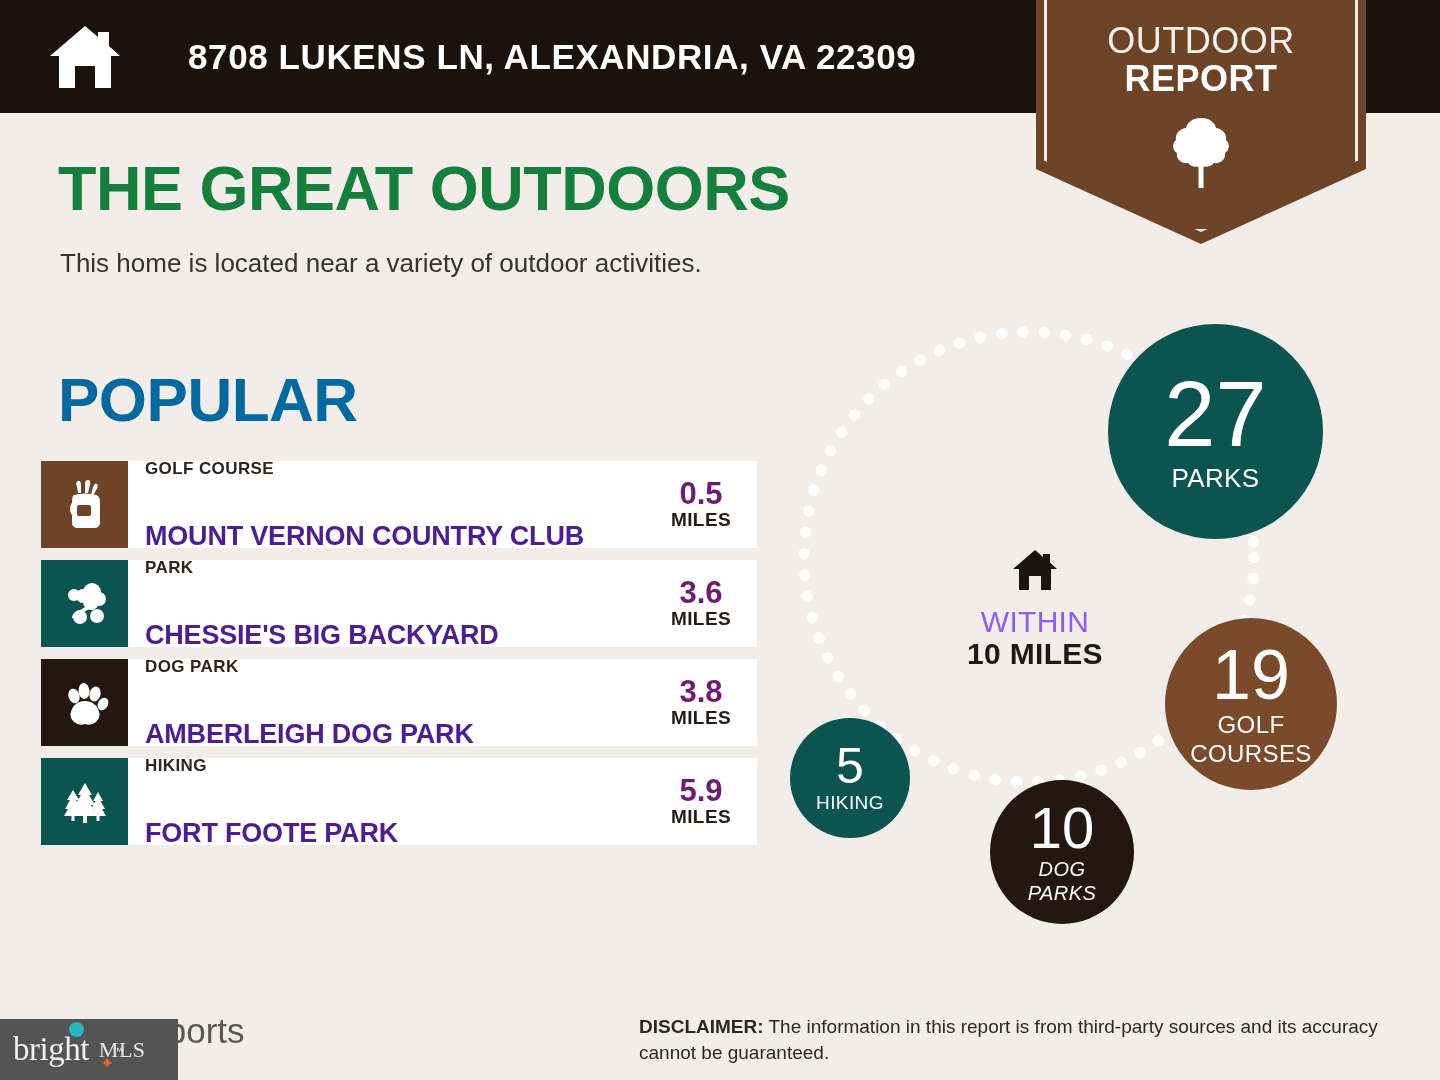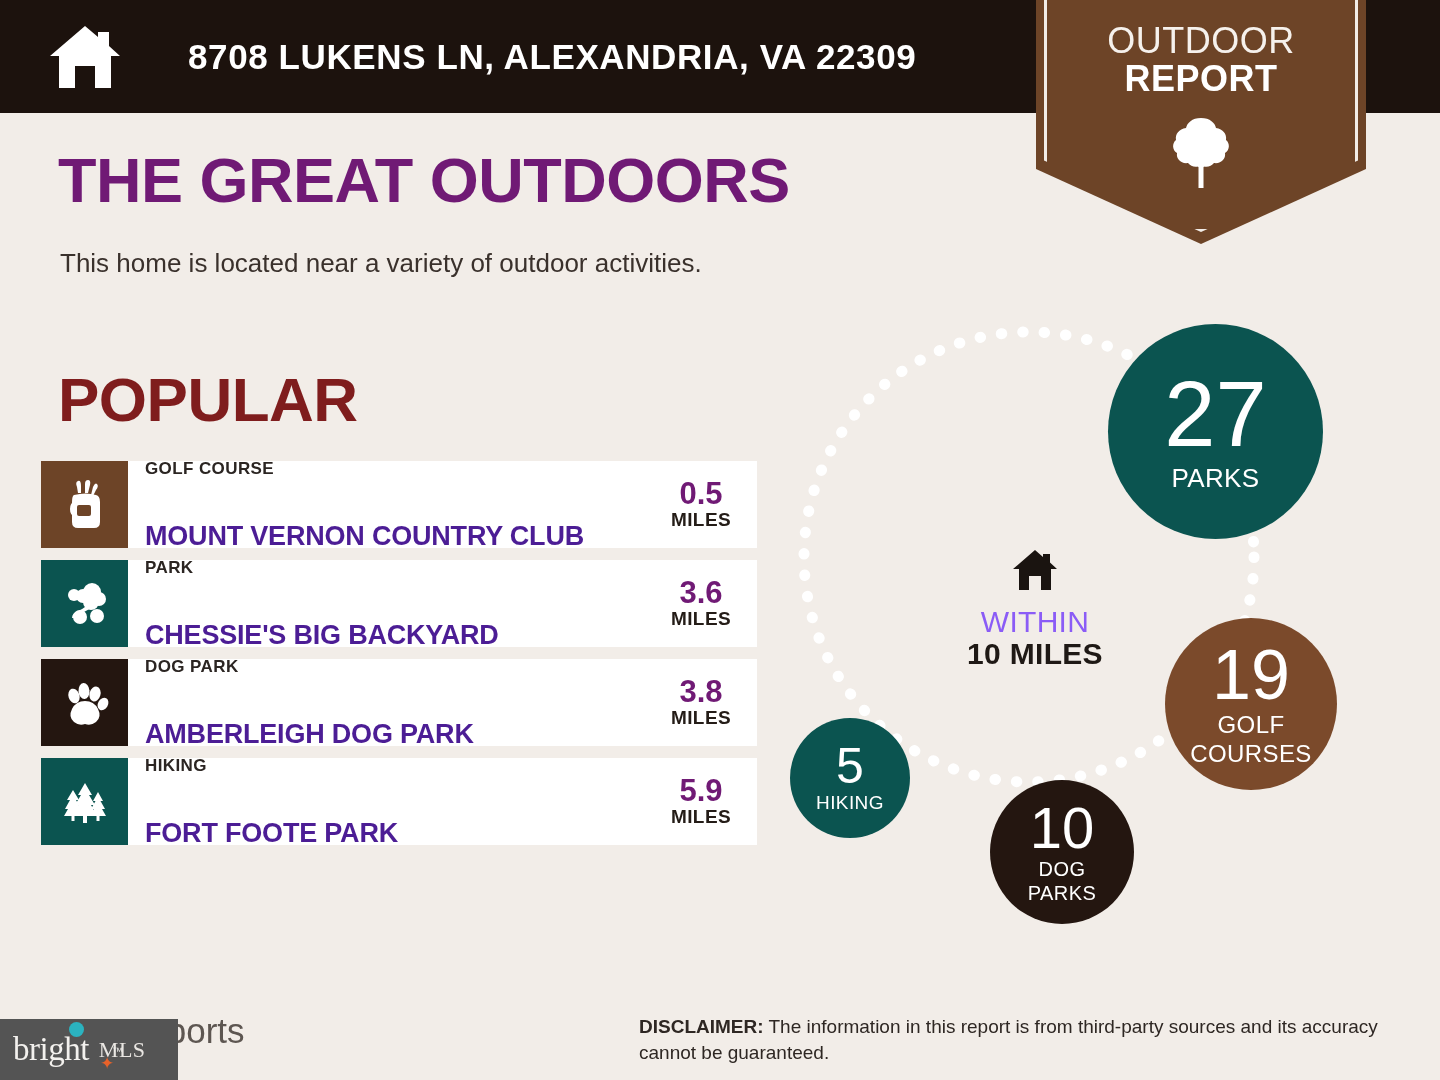--- a/index.html
+++ b/index.html
@@ -40,30 +40,30 @@
     letter-spacing: 0.5px; line-height: 1.05;
   }
   .badge-line2 {
     color: #ffffff; font-size: 36px; font-weight: 700; letter-spacing: 0.5px;
     line-height: 1.05;
   }
   .badge-tree { margin-top: 18px; width: 62px; height: 74px; }
 
   
   .title {
-    position: absolute; left: 58px; top: 144px;
-    font-size: 63px; font-weight: 700; color: #701a75; letter-spacing: -0.5px;
+    position: absolute; left: 58px; top: 152px;
+    font-size: 63px; font-weight: 700; color: #15803d; letter-spacing: -0.5px;
   }
   .subtitle {
     position: absolute; left: 60px; top: 248px;
     font-size: 26px; font-weight: 400; color: #3a312c;
   }
   .section-title {
     position: absolute; left: 58px; top: 364px;
-    font-size: 62px; font-weight: 700; color: #7f1d1d; letter-spacing: -0.5px;
+    font-size: 62px; font-weight: 700; color: #0369a1; letter-spacing: -0.5px;
   }
 
   
   .list { position: absolute; left: 41px; top: 461px; width: 716px; }
   .row { display: flex; height: 87px; margin-bottom: 12px; }
   .row-tile {
     width: 87px; height: 87px; flex: 0 0 87px;
     display: flex; align-items: center; justify-content: center;
   }
   .row-body {
@@ -101,21 +101,21 @@
   #bubble-parks { left: 368px; top: 24px; width: 215px; height: 215px; background: #0b5450; }
   #bubble-parks .bubble-num { font-size: 92px; }
   #bubble-parks .bubble-lab { font-size: 26px; margin-top: 6px; }
 
   #bubble-golf { left: 425px; top: 318px; width: 172px; height: 172px; background: #7b4a2b; }
   #bubble-golf .bubble-num { font-size: 70px; }
   #bubble-golf .bubble-lab { font-size: 24px; margin-top: 4px; }
 
   #bubble-dogparks { left: 250px; top: 480px; width: 144px; height: 144px; background: #241610; }
   #bubble-dogparks .bubble-num { font-size: 58px; }
-  #bubble-dogparks .bubble-lab { font-size: 20px; margin-top: 3px; }
+  #bubble-dogparks .bubble-lab { font-size: 20px; margin-top: 3px; font-style: italic; }
 
   #bubble-hiking { left: 50px; top: 418px; width: 120px; height: 120px; background: #0b5450; }
   #bubble-hiking .bubble-num { font-size: 50px; }
   #bubble-hiking .bubble-lab { font-size: 19px; margin-top: 2px; }
 
   .center-group {
     position: absolute; left: 200px; top: 248px; width: 190px;
     display: flex; flex-direction: column; align-items: center;
   }
   .center-house { width: 46px; height: 44px; display: block; }

